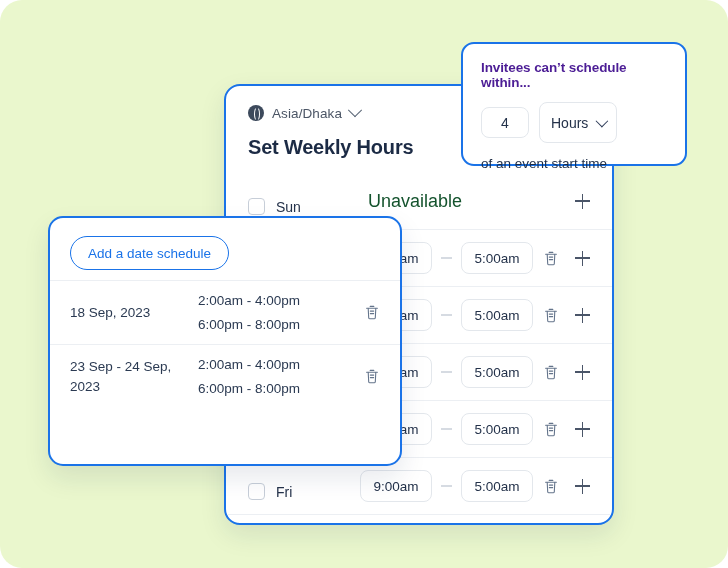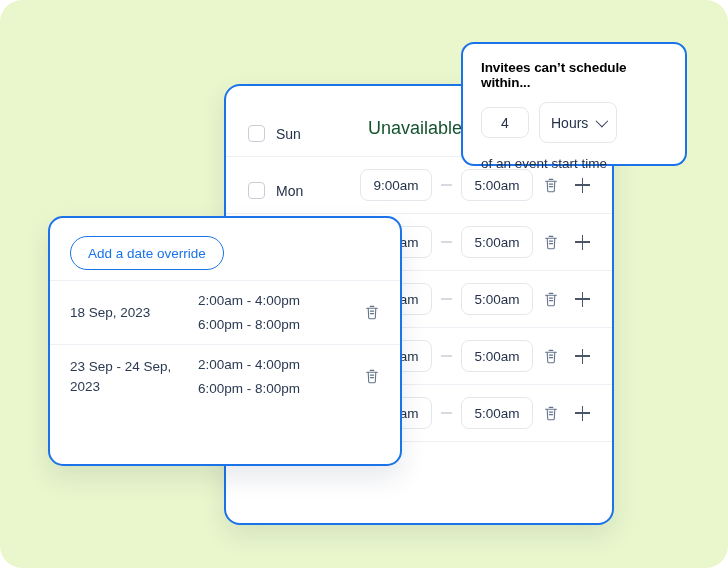--- a/index.html
+++ b/index.html
@@ -91,21 +91,21 @@
   .plus:after{top:0;left:6.7px;height:15px;width:1.7px;}
   svg.trash{display:block;}
 
   
   #limit-card{
     left:461px; top:42px;
     width:226px; height:124px;
     border-radius:13px;
     padding:16px 18px;
   }
-  .limit-title{font-size:13.5px;color:#000000;font-weight:bold;letter-spacing:-.1px;}
+  .limit-title{font-size:13.5px;color:#4c1d95;font-weight:bold;letter-spacing:-.1px;}
   .limit-controls{display:flex;align-items:center;gap:10px;margin-top:12px;}
   .num-field{
     width:48px;height:31px;border:1px solid #e3e7ec;border-radius:8px;
     display:flex;align-items:center;justify-content:center;
     font-size:14px;color:#24324a;box-sizing:border-box;
   }
   .sel-field{
     height:41px;border:1px solid #e3e7ec;border-radius:8px;
     display:flex;align-items:center;gap:8px;padding:0 11px;
     font-size:14px;color:#24324a;box-sizing:border-box;
@@ -145,20 +145,28 @@
   }
   .ov-times{flex:1;font-size:13.5px;color:#2b3a52;line-height:1.75;padding:8px 0;}
   .ov-del{margin-left:auto;flex:none;display:flex;align-items:center;}
 </style>
 </head>
 <body>
 
 <div class="stage">
 
   <div class="card" id="weekly-card">
+    <div class="wk-inner">
+      <div class="tz-row">
+        <span class="globe"></span>
+        <span class="tz-label">Asia/Dhaka</span>
+        <span class="chev"></span>
+      </div>
+      <div class="wk-title">Set Weekly Hours</div>
+    </div>
     <div id="weekly-rows" style="margin-top:14px;">
         <div class="day-row">
           <div class="day-left">
             <span class="cbx"></span>
             <span class="day-name">Sun</span>
           </div>
           <div class="unavail">Unavailable</div>
           <div class="row-actions">
             <span class="plus"></span>
           </div>
@@ -274,21 +282,21 @@
       <div class="sel-field">
         <span>Hours</span>
         <span class="chev-sm"></span>
       </div>
     </div>
     <div class="limit-foot">of an event start time</div>
   </div>
 
   <div class="card" id="override-card">
     <div class="ov-head">
-      <div class="ov-btn">Add a date override</div>
+      <div class="ov-btn">Add a date schedule</div>
     </div>
     <div id="override-rows">
         <div class="ov-row">
           <div class="ov-date">18 Sep, 2023</div>
           <div class="ov-times">
             <div>2:00am - 4:00pm</div>
             <div>6:00pm - 8:00pm</div>
           </div>
           <div class="ov-del">
             <svg class="trash" width="16" height="17" viewBox="0 0 16 17" fill="none" aria-hidden="true">

